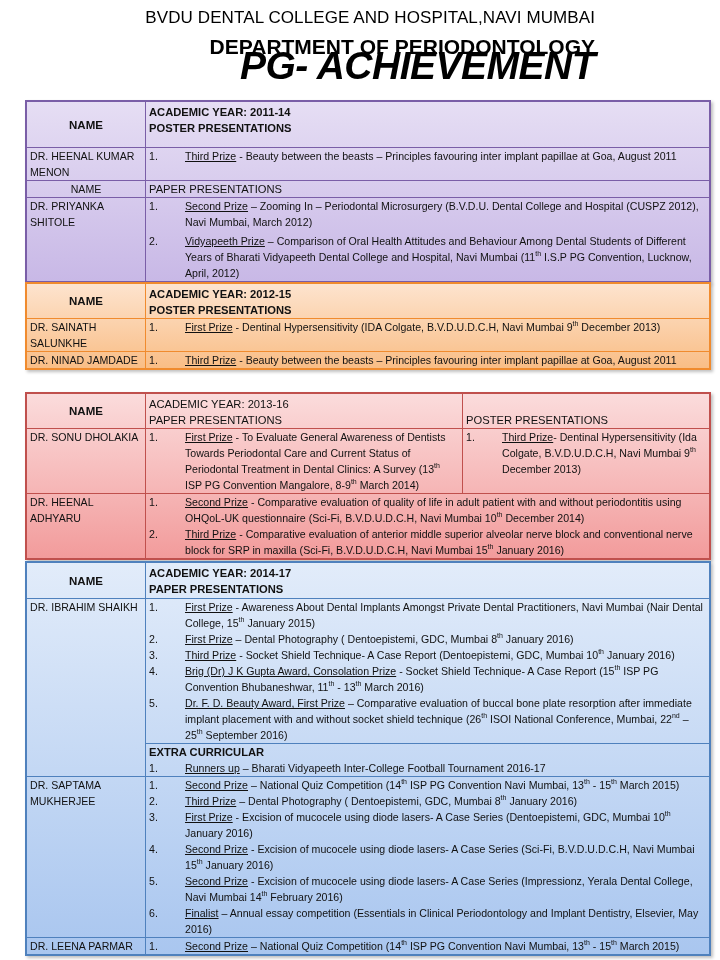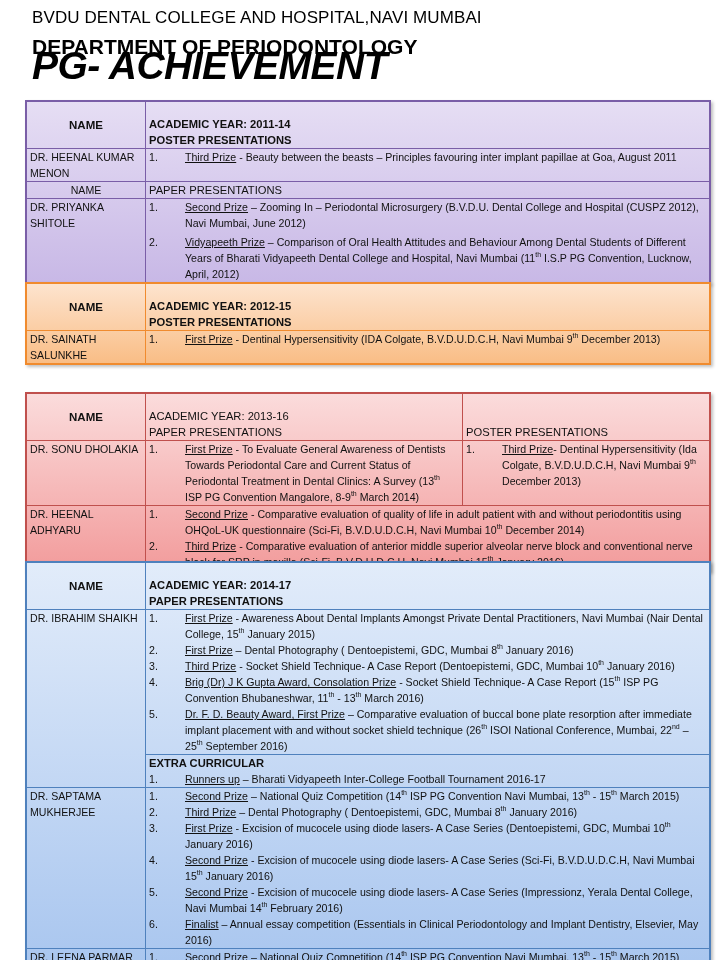--- a/index.html
+++ b/index.html
@@ -1,29 +1,29 @@
 <!DOCTYPE html>
 <html><head>
 <meta charset="utf-8">
 <style>
   * { box-sizing: border-box; margin: 0; padding: 0; }
   html, body { width: 720px; height: 960px; background: #ffffff; overflow: hidden; }
   body { font-family: "Liberation Sans", sans-serif; color: #111; position: relative; }
 
-  .hdr { position: absolute; left: 0; width: 595px; text-align: left; color: #000; padding-left: 32px; }
+  .hdr { position: absolute; left: 0; width: 595px; text-align: right; color: #000; padding-left: 32px; }
   .hdr1 { top: 8px; font-size: 17px; letter-spacing: 0.1px; }
   .hdr2 { top: 35px; font-size: 21px; font-weight: bold; }
   .hdr3 { top: 44px; font-size: 39px; font-weight: bold; font-style: italic; letter-spacing: -0.5px; }
 
   .blk { position: absolute; left: 25px; width: 686px; box-shadow: 2px 2px 3px rgba(0,0,0,0.25); }
   table { width: 100%; border-collapse: collapse; font-size: 10.6px; line-height: 16px; }
   td { vertical-align: top; padding: 0 3px; }
   td.name { width: 119px; }
   td.hname { text-align: center; vertical-align: middle; font-weight: bold; font-size: 11.5px; }
-  .ay { font-weight: bold; font-size: 11.2px; padding-top: 14px; }
+  .ay { font-weight: bold; font-size: 11.2px; padding-top: 2px; }
   .ay.normal { font-weight: normal; }
   .sec { font-weight: bold; font-size: 11.2px; }
   .sec.normal { font-weight: normal; }
   .center { text-align: center; }
 
   ol.items { list-style: none; }
   ol.items li { display: flex; }
   ol.items li .num { width: 36px; flex: none; }
   ol.items li .txt { flex: 1; }
   .prize { text-decoration: underline; text-align: center; }
@@ -73,21 +73,21 @@
     <tr>
       <td class="name center">NAME</td>
       <td class="sec normal">PAPER PRESENTATIONS</td>
     </tr>
     <tr style="height:80px;">
       <td class="name">DR. PRIYANKA SHITOLE</td>
       <td>
             <ol class="items">
         <li>
                 <span class="num">1.</span>
-                <span class="txt"><span class="prize">Second Prize</span><span> – Zooming In – Periodontal Microsurgery (B.V.D.U. Dental College and Hospital (CUSPZ 2012), Navi Mumbai, June 2012)</span></span>
+                <span class="txt"><span class="prize">Second Prize</span><span> – Zooming In – Periodontal Microsurgery (B.V.D.U. Dental College and Hospital (CUSPZ 2012), Navi Mumbai, March 2012)</span></span>
               </li>
         <li style="margin-top:3px;">
                 <span class="num">2.</span>
                 <span class="txt"><span class="prize">Vidyapeeth Prize</span><span> – Comparison of Oral Health Attitudes and Behaviour Among Dental Students of Different Years of Bharati Vidyapeeth Dental College and Hospital,  Navi Mumbai  (11<sup>th</sup> I.S.P PG Convention, Lucknow, April, 2012)</span></span>
               </li>
       </ol>
           </td>
     </tr>
   </tbody>
     </table>
@@ -103,20 +103,31 @@
         <div class="sec">POSTER PRESENTATIONS</div>
       </td>
     </tr>
     <tr>
       <td class="name">DR. SAINATH SALUNKHE</td>
       <td>
             <ol class="items">
         <li>
                 <span class="num">1.</span>
                 <span class="txt"><span class="prize">First Prize</span><span> - Dentinal Hypersensitivity (IDA Colgate, B.V.D.U.D.C.H,  Navi Mumbai 9<sup>th</sup> December 2013)</span></span>
+              </li>
+      </ol>
+          </td>
+    </tr>
+    <tr>
+      <td class="name">DR. NINAD JAMDADE</td>
+      <td>
+            <ol class="items">
+        <li>
+                <span class="num">1.</span>
+                <span class="txt"><span class="prize">Third Prize</span><span> - Beauty between  the  beasts – Principles favouring inter implant papillae at Goa, August 2011</span></span>
               </li>
       </ol>
           </td>
     </tr>
   </tbody>
     </table>
 </div>
 
 <div class="blk red" style="top:392px;">
   <table>

